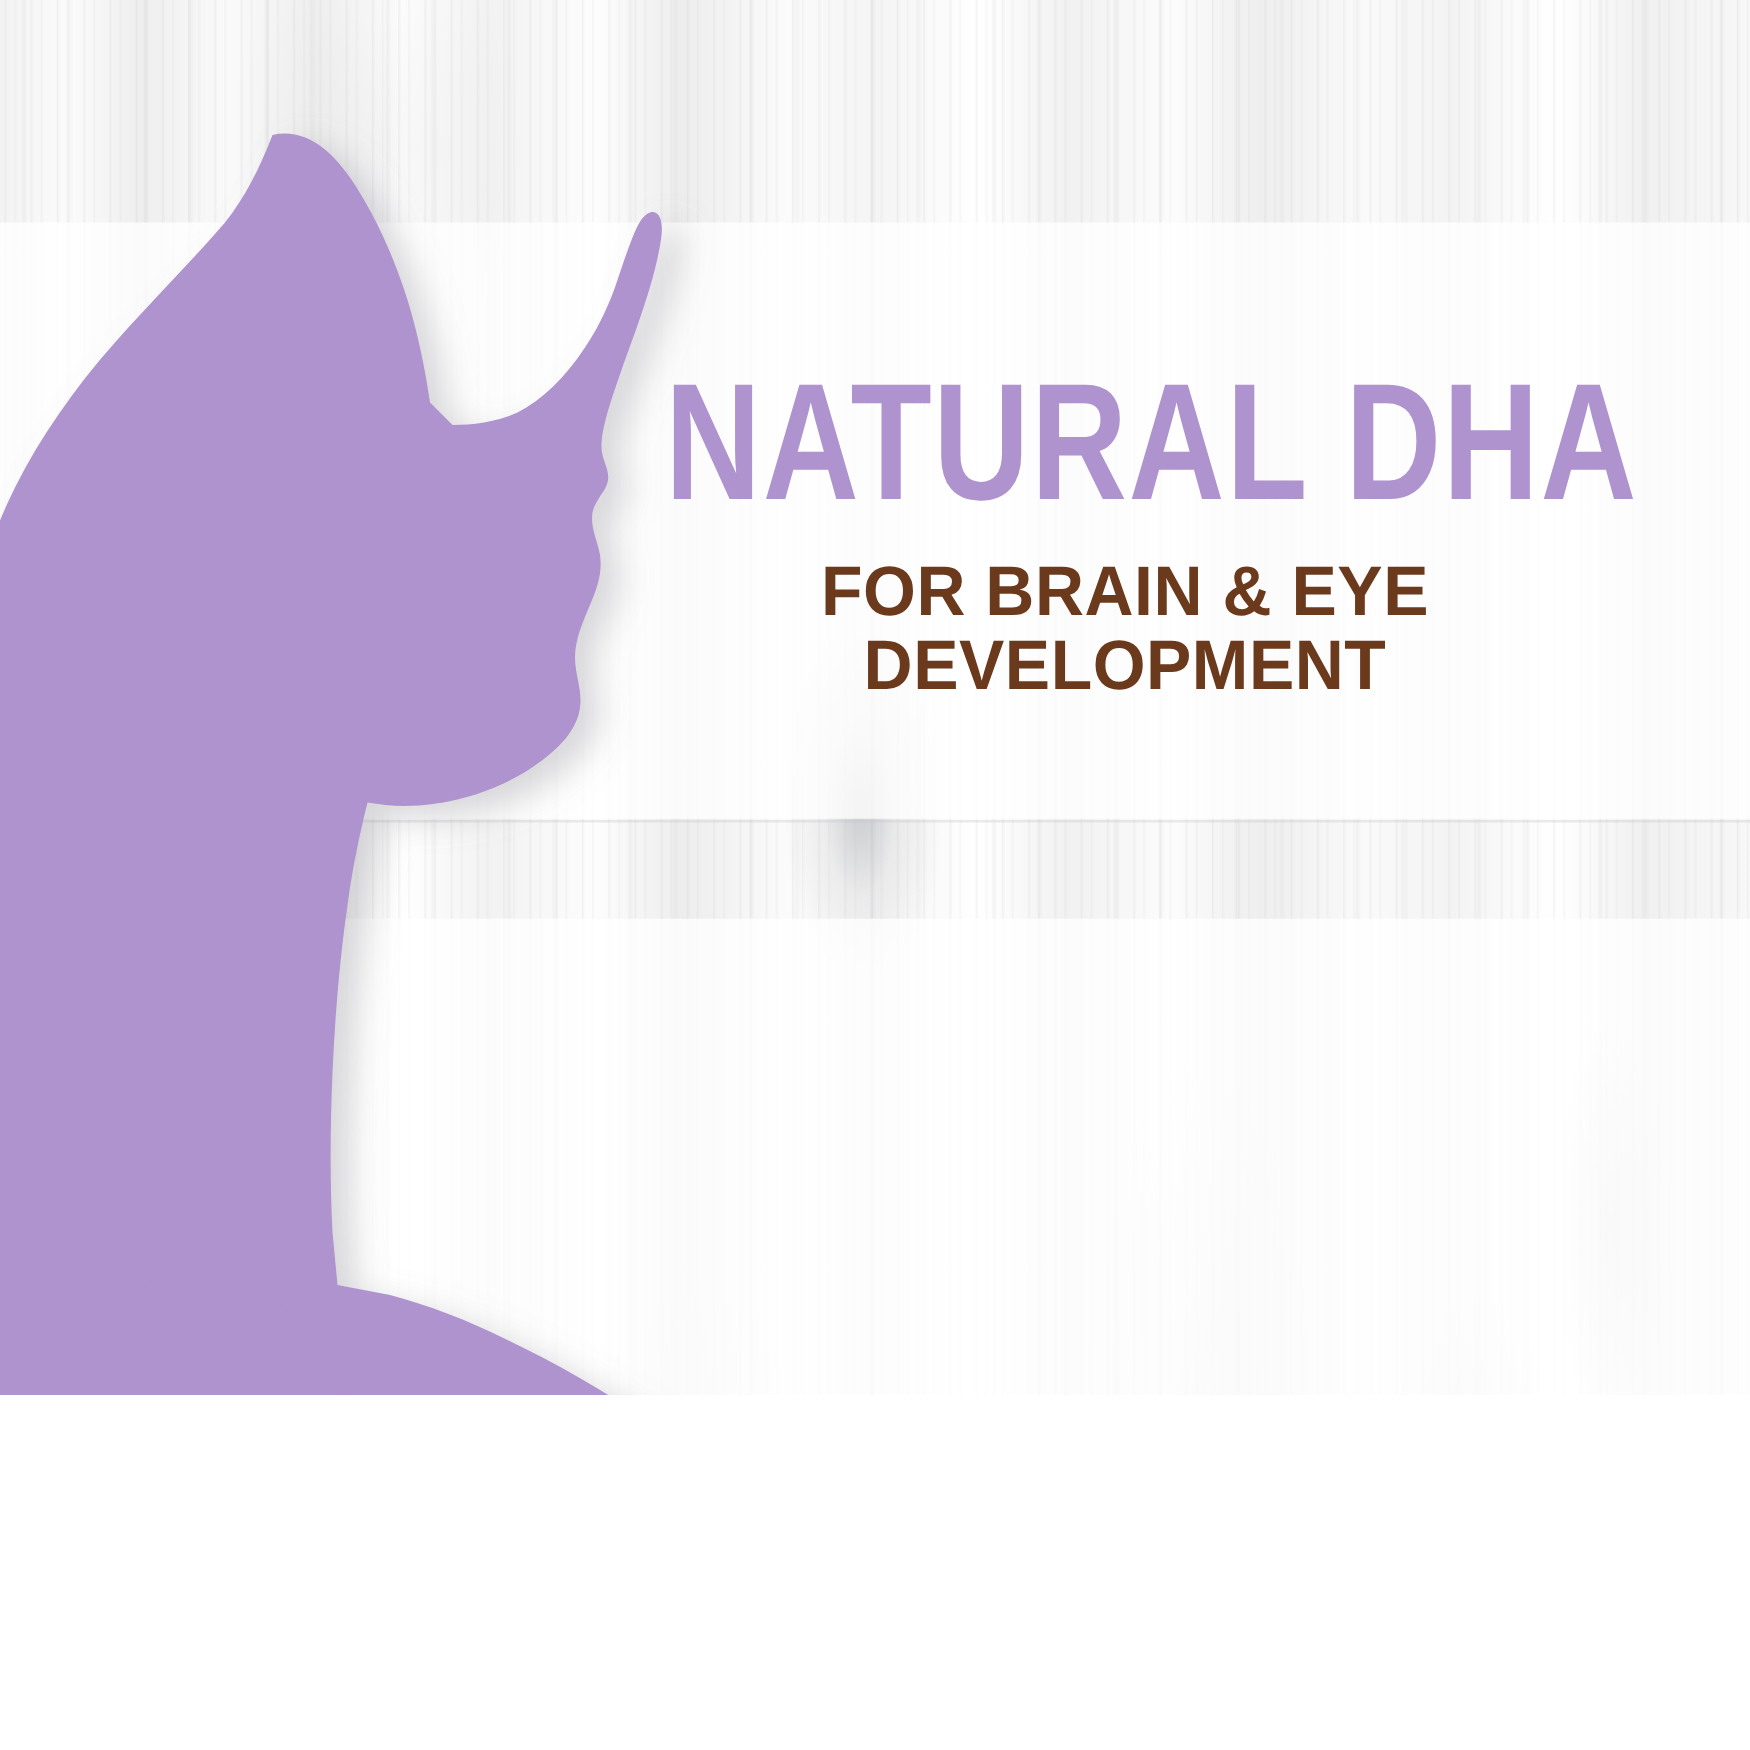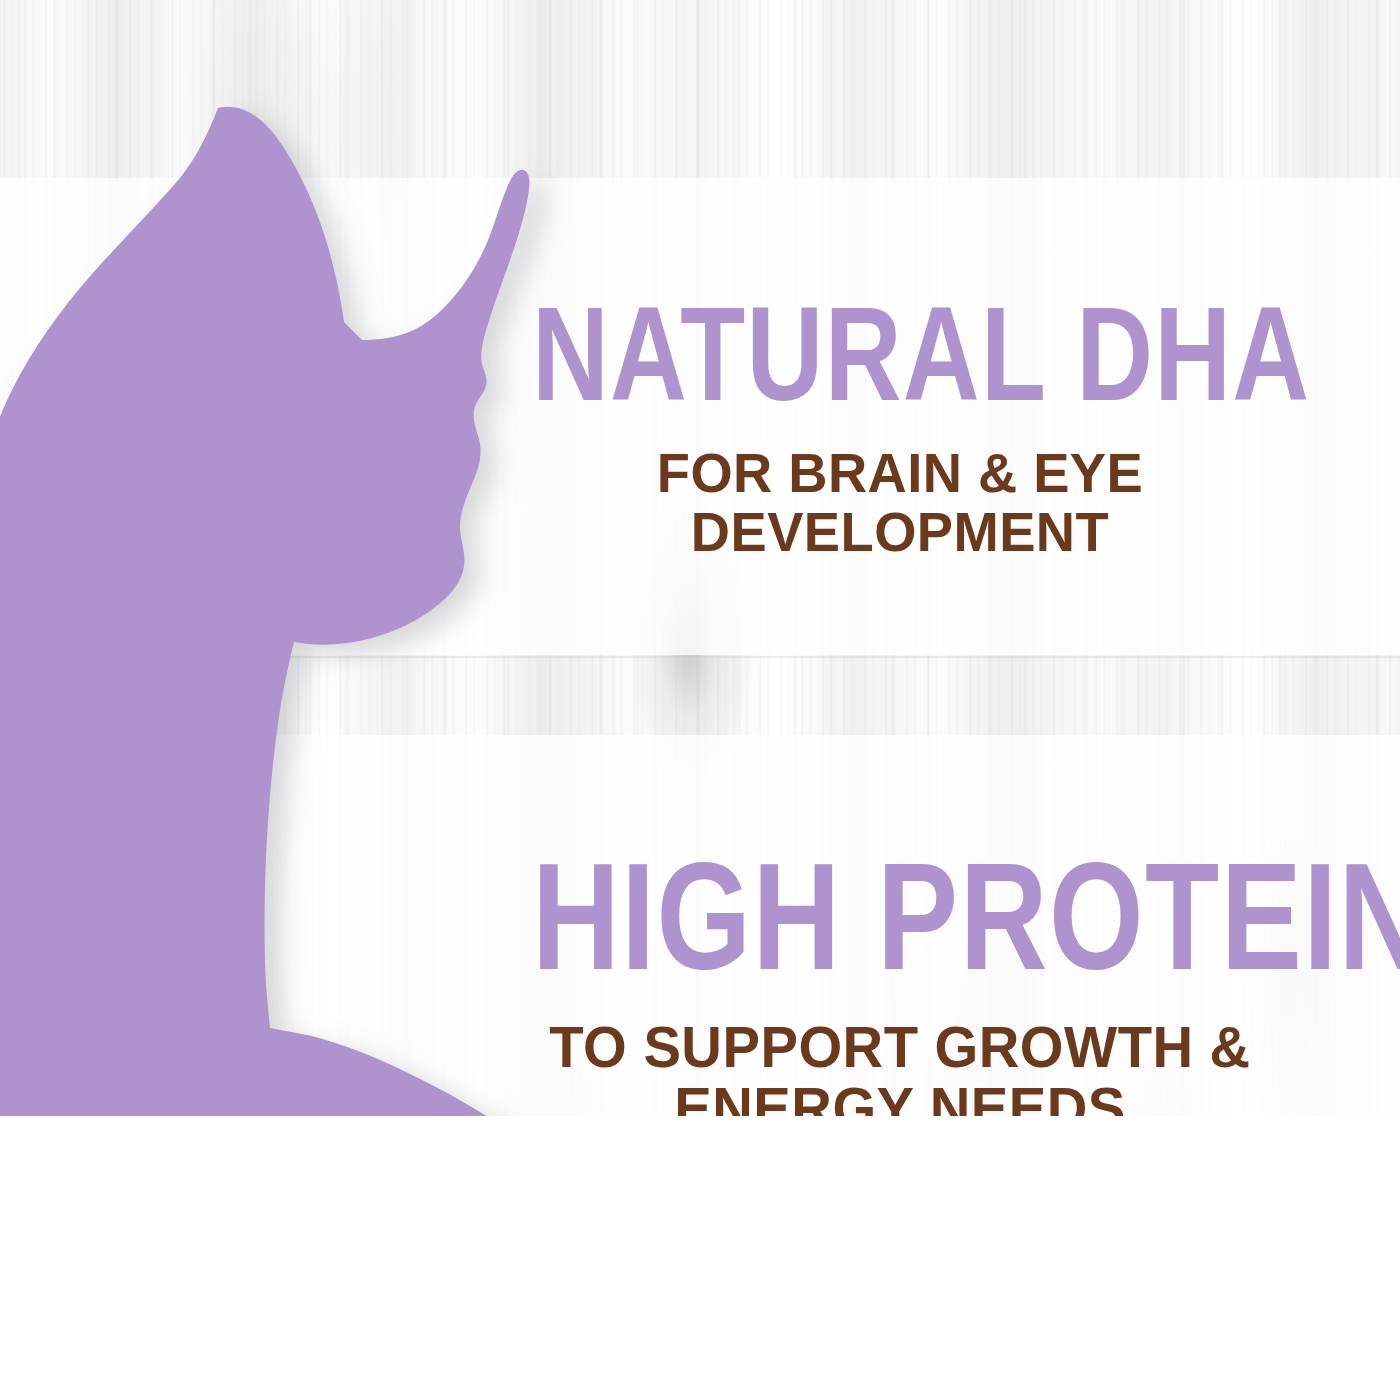--- a/index.html
+++ b/index.html
@@ -225,21 +225,14 @@
   </div>
 
   <div class="text-col" id="block-dha">
     <div class="headline">NATURAL DHA</div>
     <div class="subline">
       <div>FOR BRAIN &amp; EYE</div>
       <div>DEVELOPMENT</div>
     </div>
   </div>
 
-  <div class="text-col" id="block-protein">
-    <div class="headline">HIGH PROTEIN</div>
-    <div class="subline">
-      <div>TO SUPPORT GROWTH &amp;</div>
-      <div>ENERGY NEEDS</div>
-    </div>
-  </div>
 
 </div>
 
 </body></html>

